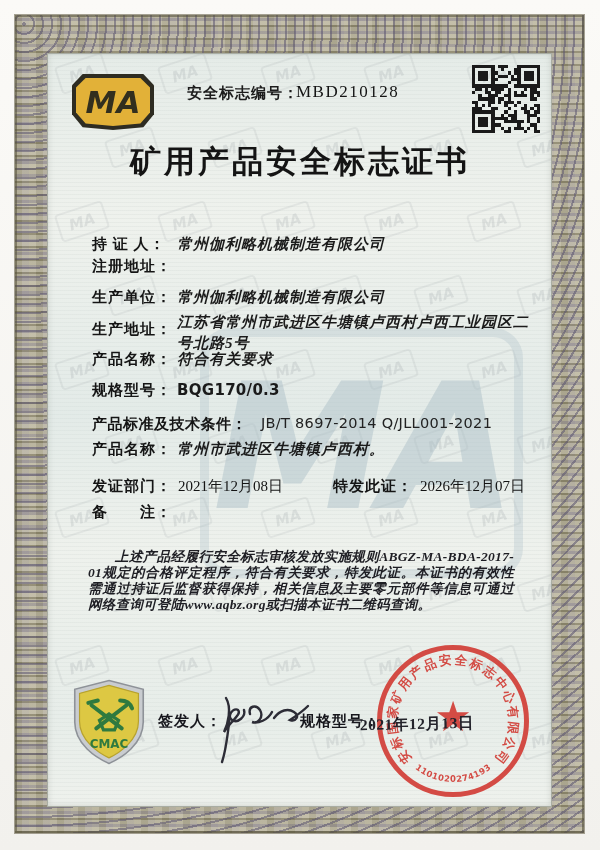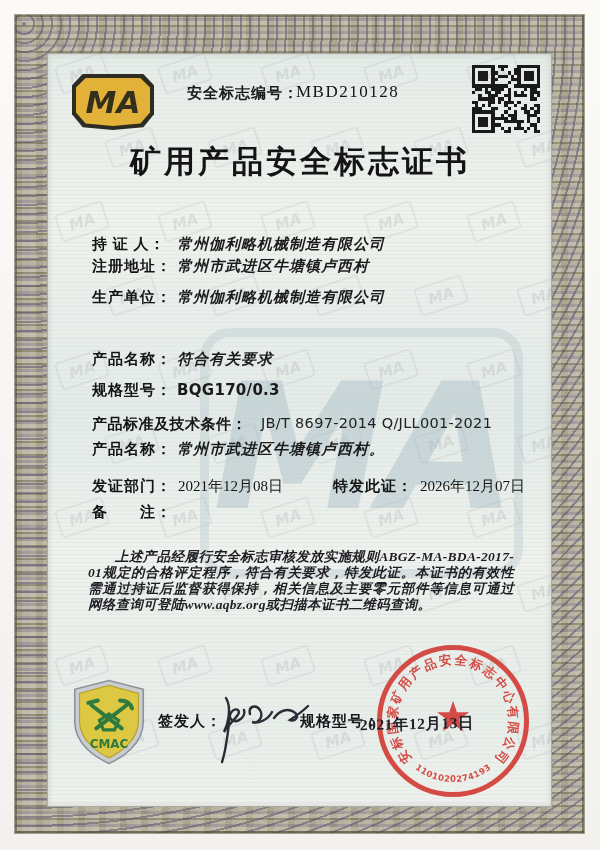--- a/index.html
+++ b/index.html
@@ -333,25 +333,28 @@
     </div>
 
   <div class="title">矿用产品安全标志证书</div>
 
   <div class="row" style="top:235px">
     <span class="flabel">持 证 人：</span>
     <span class="fvalue kai">常州伽利略机械制造有限公司</span>
   </div>
   <div class="row" style="top:257px">
     <span class="flabel">注册地址：</span>
-    <span class="fvalue kai">常州市武进区牛塘镇卢西村</span>
   </div>
   <div class="row" style="top:288px">
     <span class="flabel">生产单位：</span>
     <span class="fvalue kai">常州伽利略机械制造有限公司</span>
+  </div>
+  <div class="row" style="top:312px">
+    <span class="flabel" style="margin-top:8px">生产地址：</span>
+    <span class="fvalue kai wrapval">江苏省常州市武进区牛塘镇卢西村卢西工业园区二号北路5号</span>
   </div>
   <div class="row" style="top:350px">
     <span class="flabel">产品名称：</span>
     <span class="fvalue kai">符合有关要求</span>
   </div>
   <div class="row" style="top:381px">
     <span class="flabel">规格型号：</span>
     <span class="fvalue latin-bold">BQG170/0.3</span>
   </div>
   <div class="row wide" style="top:415px">

